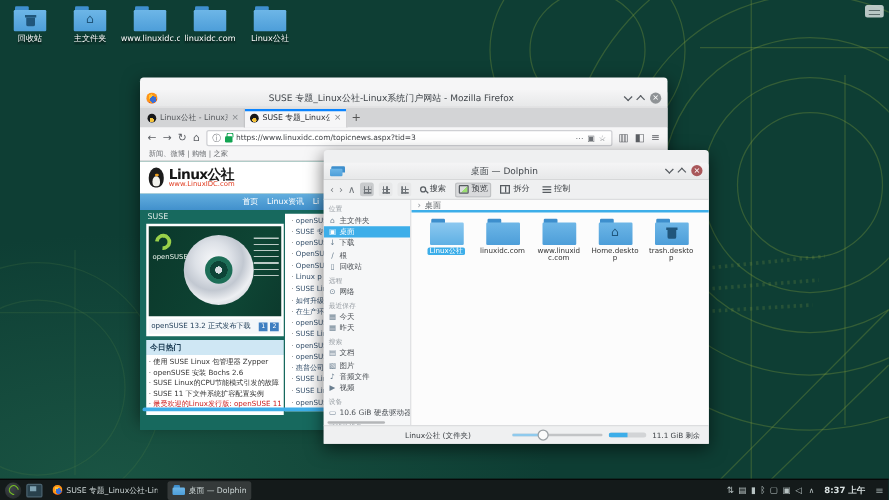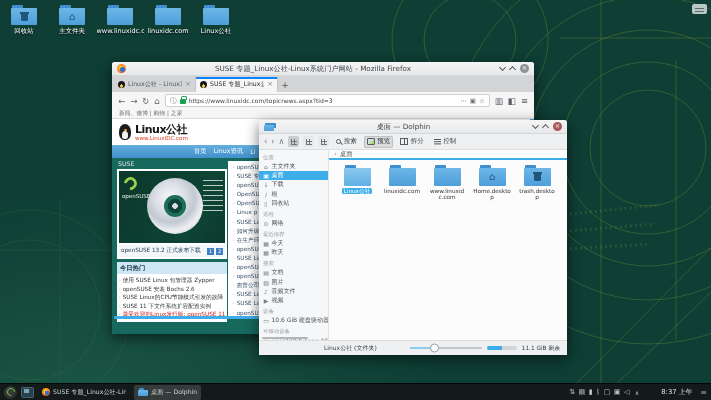--- a/index.html
+++ b/index.html
@@ -21,21 +21,21 @@
   .emblem-trash::before { content:""; position:absolute; left:50%; top:5px; width:9px; height:1.5px; margin-left:-4.5px; background:#20567c; }
   .emblem-trash::after { content:""; position:absolute; left:50%; top:7px; width:7px; height:7px; margin-left:-3.5px; background:#20567c; border-radius:0 0 1.5px 1.5px; }
 
   
   .desk-icons { position:absolute; left:0; top:5px; display:flex; z-index:1; }
   .desk-icon { width:48px; display:flex; flex-direction:column; align-items:center; gap:2px; }
   .desk-icon .label { font-size:6.5px; color:#fff; text-shadow:0 1px 2px rgba(0,0,0,.9); white-space:nowrap; max-width:47px; overflow:hidden; }
 
   
   .win { position:absolute; box-shadow:0 4px 14px rgba(0,0,0,.55); border-radius:3px 3px 0 0; }
-  .titlebar { height:14px; display:flex; align-items:center; gap:3px; padding:0 5px; background:linear-gradient(#f5f5f6,#e7e8e9); border-bottom:1px solid #d6d7d8; border-radius:3px 3px 0 0; }
+  .titlebar { height:14px; display:flex; align-items:center; gap:3px; padding:0 5px; background:linear-gradient(#f5f5f6,#e7e8e9); border-bottom:1px solid #d6d7d8; border-radius:3px 3px 0 0;margin-top:10px; }
   .t-title { flex:1; text-align:center; font-size:7.2px; color:#41464b; white-space:nowrap; overflow:hidden; }
   .winbtns { display:flex; align-items:center; gap:5px; }
   .chev { width:5px; height:5px; border-right:1.2px solid #565b60; border-bottom:1.2px solid #565b60; flex:none; }
   .chev.down { transform:rotate(45deg); margin-top:-2px; }
   .chev.up { transform:rotate(-135deg); margin-top:2px; }
   .closebtn { width:9px; height:9px; border-radius:50%; background:#8f9396; color:#fff; font-size:6.5px; line-height:9px; text-align:center; }
 
   
   .ff { left:112px; top:62px; width:422px; height:272px; background:#f6f6f7; z-index:2; }
   .ff-icon { width:9px; height:9px; border-radius:50%; flex:none;
@@ -164,21 +164,21 @@
   .tlabel { font-size:6.2px; color:#ccd5d5; white-space:nowrap; overflow:hidden; }
   .task .ff-icon { width:8px; height:8px; }
   .task .folder { width:10px; height:8px; }
   .task .folder::before { height:2.5px; width:4.5px; }
   .task .folder::after { top:1.5px; }
   .task-ff { width:92px; }
   .tb-spacer { flex:1; }
   .tray { display:flex; align-items:center; gap:3.5px; color:#b7c2c2; font-size:7px; line-height:9px; }
   .tray span { flex:none; }
   .tray-up { color:#c3cdcd; font-size:6px; margin-left:2px; }
-  .clock { font-size:6.8px; color:#d8e0e0; margin:0 4px 0 18px; white-space:nowrap; }
+  .clock { font-size:6.8px; color:#d8e0e0; margin:0 4px 0 4px; white-space:nowrap;font-weight:bold; }
   .panel-edge { color:#9fabab; font-size:8px; }
 </style>
 </head>
 <body>
 
 <svg class="wall" width="711" height="400">
   <rect width="711" height="400" fill="#0e3e34"></rect>
   <radialGradient id="glow" cx="0.12" cy="0.97" r="0.5">
     <stop offset="0" stop-color="#1d5a47" stop-opacity="0.8"></stop>
     <stop offset="1" stop-color="#1d5a47" stop-opacity="0"></stop>

